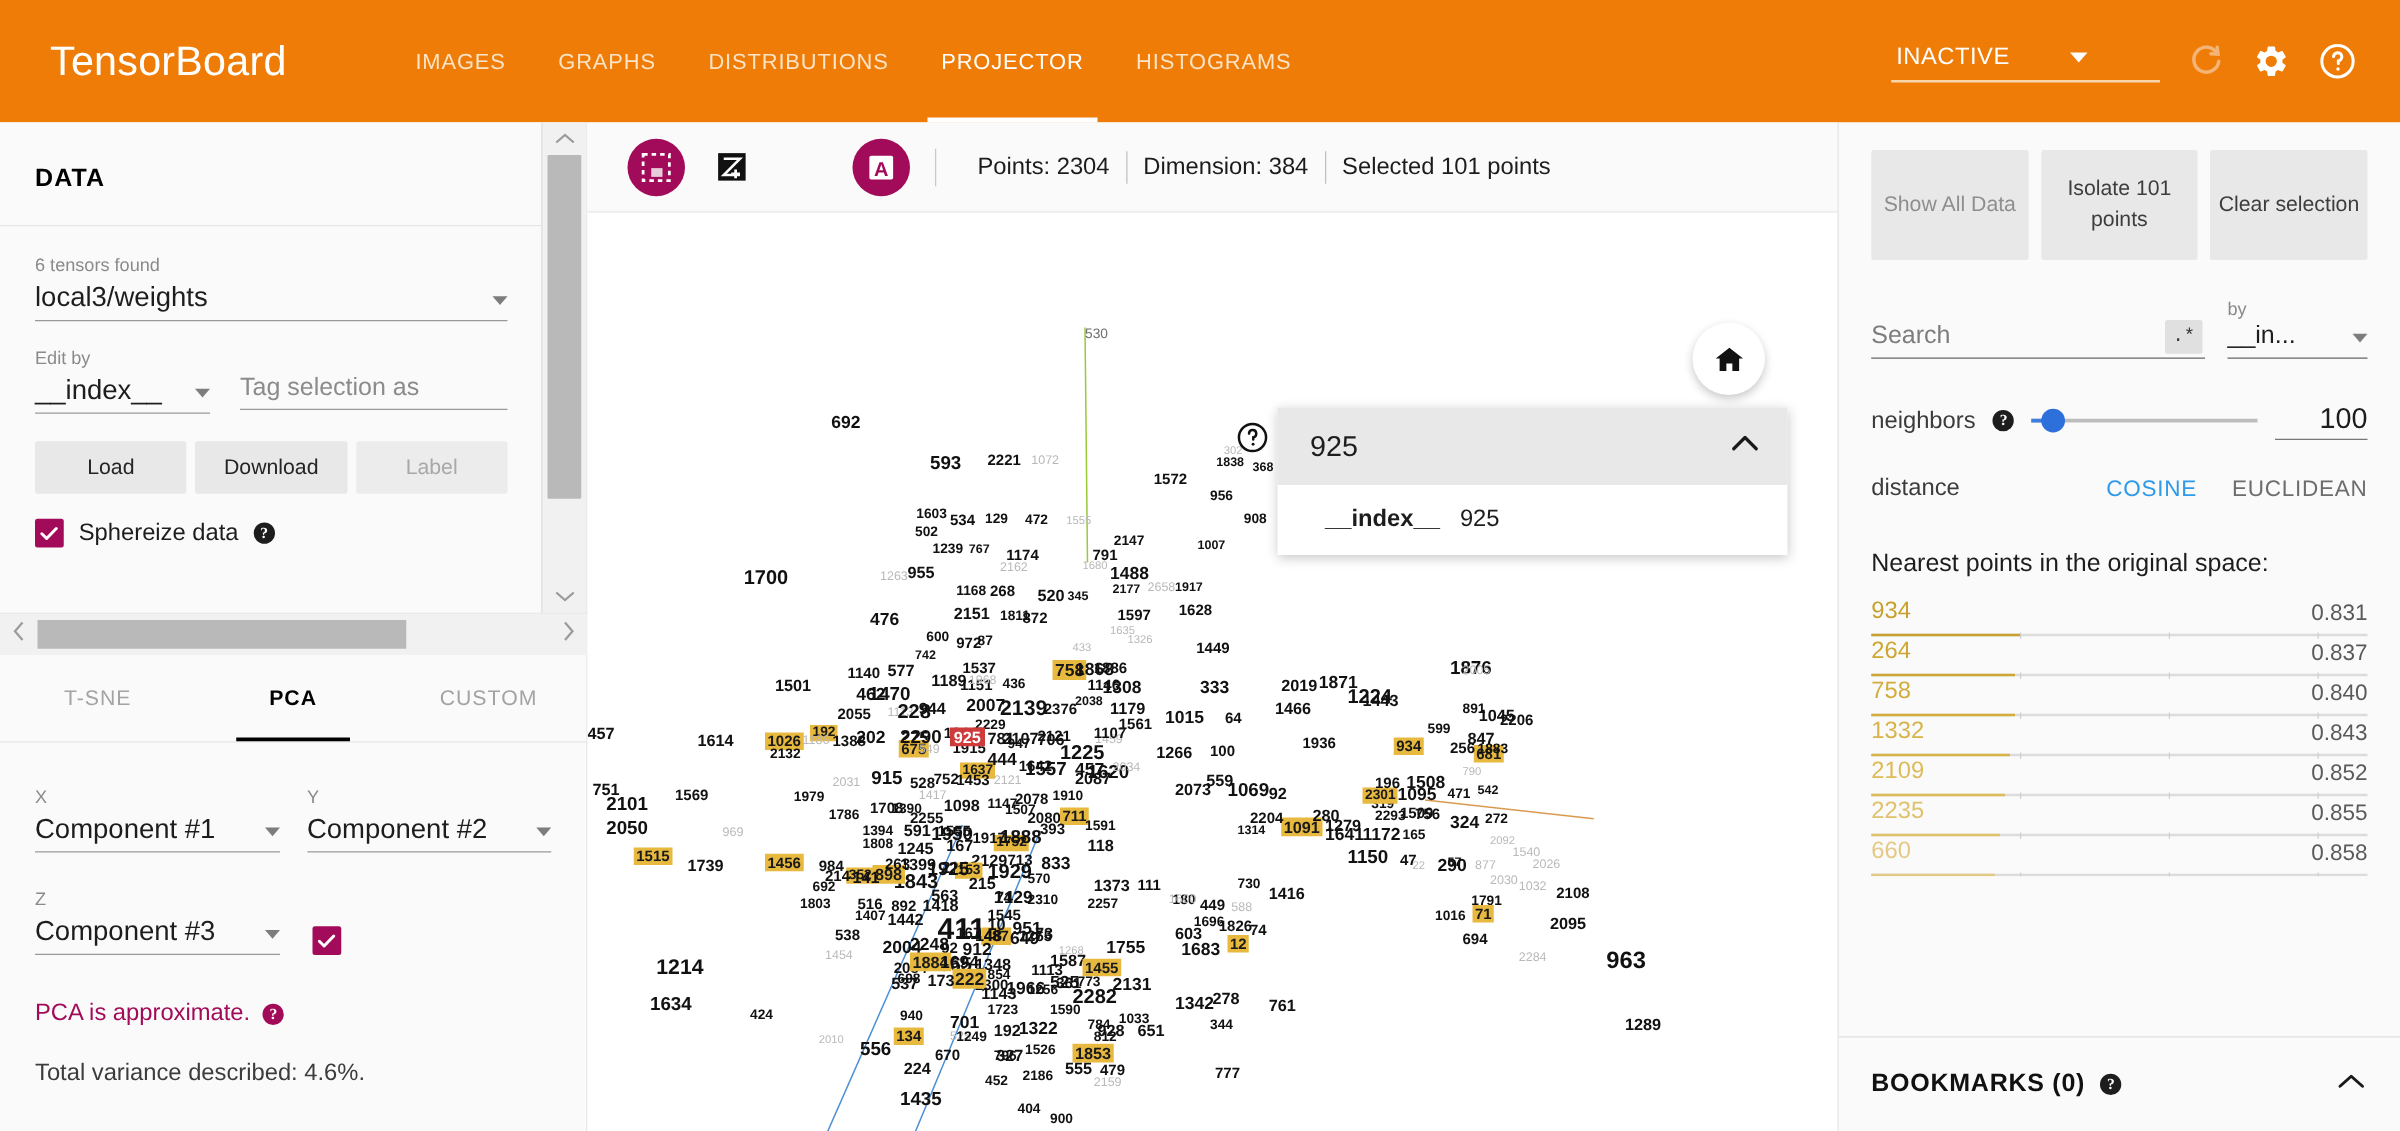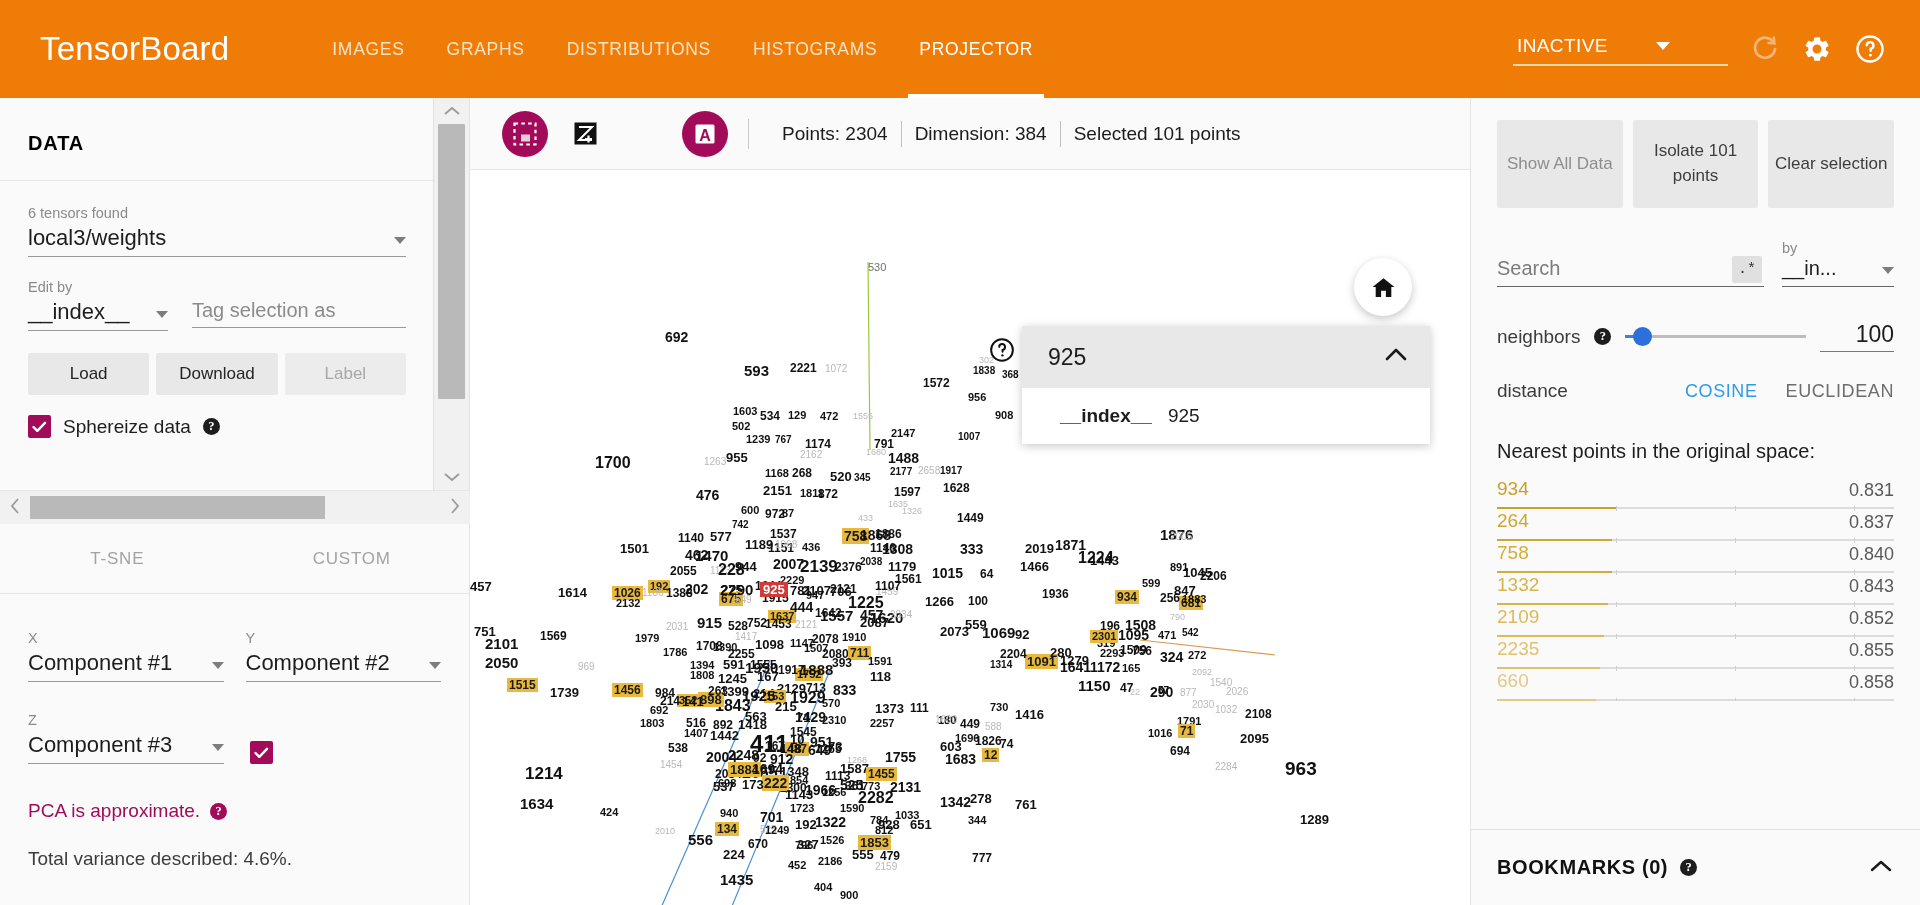--- a/index.html
+++ b/index.html
@@ -274,22 +274,22 @@
 </head>
 <body>
 
 <div class="header">
   <div class="brand">TensorBoard</div>
 
   <div class="nav">
     <div class="nav-item">IMAGES</div>
     <div class="nav-item">GRAPHS</div>
     <div class="nav-item">DISTRIBUTIONS</div>
+    <div class="nav-item active">PROJECTOR</div>
     <div class="nav-item">HISTOGRAMS</div>
-    <div class="nav-item active">PROJECTOR</div>
   </div>
 
   <div class="header-right">
     <div class="run-select">
       <span class="val">INACTIVE</span>
       <span class="caret-down"></span>
     </div>
     <div class="hicon">
       <svg width="30" height="30" viewBox="0 0 24 24" fill="none" stroke="#f3b576" stroke-width="2.2" stroke-linecap="round">
           <path d="M19 7 A8 8 0 1 0 20 12"></path>
@@ -387,20 +387,21 @@
       </div>
       <div class="arrow">
         <svg width="12" height="18" viewBox="0 0 12 18">
             <polyline points="3,2 9,9 3,16" fill="none" stroke="#9b9b9b" stroke-width="1.8"></polyline>
           </svg>
       </div>
     </div>
 
     <div class="lp-tabs">
       <div class="lp-tab">T-SNE</div>
+      <div class="lp-tab active">PCA</div>
       <div class="lp-tab">CUSTOM</div>
     </div>
 
     <div class="pca-body">
       <div class="xy-row">
         <div class="xy-col">
           <div class="field-label">X</div>
           <div class="select-row">
             <span class="select-val">Component #1</span>
             <span class="caret-sm"></span>

